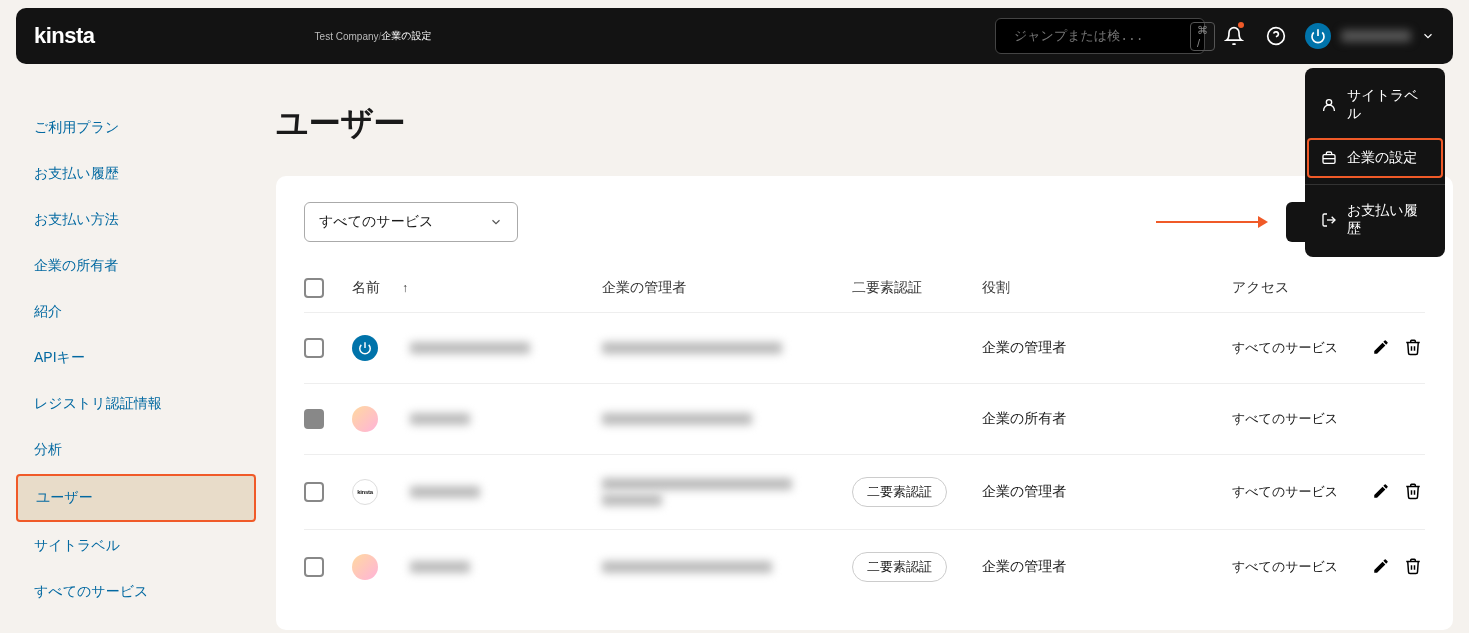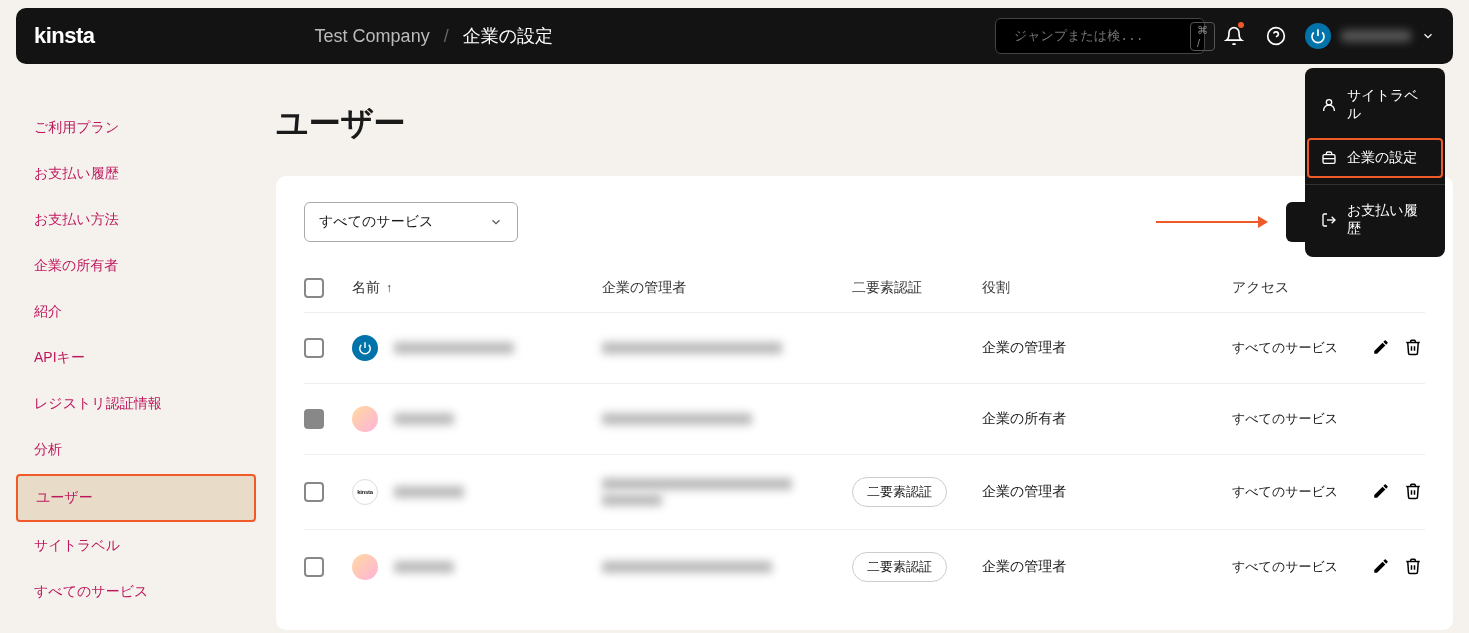--- a/index.html
+++ b/index.html
@@ -1,21 +1,21 @@
 <!DOCTYPE html>
 <html><head>
 <meta charset="utf-8">
 <style>
 * { margin: 0; padding: 0; box-sizing: border-box; }
 body { font-family: -apple-system, BlinkMacSystemFont, "Segoe UI", sans-serif; background: #f5f2ee; color: #1a1a1a; width: 1469px; height: 633px; overflow: hidden; }
 
 
 .topbar { background: #131313; height: 56px; margin: 8px 16px; border-radius: 10px; display: flex; align-items: center; padding: 0 18px; color: #fff; }
 .logo { font-weight: 700; font-size: 22px; letter-spacing: -0.5px; }
-.breadcrumb { margin-left: 220px; display: flex; align-items: center; gap: 14px; font-size: 18px; }
+.breadcrumb { margin-left: 220px; display: flex; align-items: center; font-size: 10px; }
 .breadcrumb .sep { color: #666; }
 .breadcrumb .crumb:first-child { color: #bbb; }
 .topbar-right { margin-left: auto; display: flex; align-items: center; gap: 16px; }
 .search-box { background: #000; border: 1px solid #444; border-radius: 6px; height: 36px; width: 210px; display: flex; align-items: center; padding: 0 10px; gap: 8px; }
 .search-box input { background: transparent; border: 0; color: #888; font-size: 13px; flex: 1; outline: none; font-family: Liberation Mono, monospace; }
 .kbd { border: 1px solid #555; border-radius: 4px; padding: 1px 6px; font-size: 11px; color: #888; }
 .icon-btn { width: 26px; height: 26px; display: flex; align-items: center; justify-content: center; position: relative; cursor: pointer; }
 .icon-btn svg { width: 20px; height: 20px; }
 .notify-dot { position: absolute; top: -1px; right: 3px; width: 6px; height: 6px; background: #f05a28; border-radius: 50%; }
 .user-chip { display: flex; align-items: center; gap: 10px; cursor: pointer; }
@@ -27,37 +27,37 @@
 
 .user-menu { position: absolute; top: 68px; right: 24px; width: 140px; background: #131313; border-radius: 8px; padding: 6px 0; z-index: 100; }
 .user-menu-item { display: flex; align-items: center; gap: 10px; padding: 13px 16px; color: #fff; font-size: 14px; cursor: pointer; }
 .user-menu-item.highlighted { outline: 2px solid #f05a28; outline-offset: -4px; border-radius: 6px; }
 .user-menu-item svg { width: 16px; height: 16px; flex-shrink: 0; }
 .user-menu .divider { height: 1px; background: #333; margin: 4px 0; }
 
 
 .layout { display: flex; padding: 0 16px; }
 .sidebar { width: 240px; padding-top: 34px; }
-.sidebar-item { padding: 13px 18px; font-size: 14px; color: #be185d; cursor: pointer; border-radius: 4px; margin-bottom: 2px; }
+.sidebar-item { padding: 13px 18px; font-size: 14px; color: #0369a1; cursor: pointer; border-radius: 4px; margin-bottom: 2px; }
 .sidebar-item.active { background: #e8dcc9; border: 2px solid #f05a28; }
 
 .main { flex: 1; padding-left: 20px; padding-top: 30px; }
 .page-title { font-size: 32px; font-weight: 600; margin-bottom: 30px; }
 
 .card { background: #fff; border-radius: 10px; padding: 26px 28px; }
 .card-top { display: flex; align-items: center; gap: 20px; margin-bottom: 28px; }
 .select-box { border: 1px solid #aaa; border-radius: 6px; height: 40px; width: 214px; display: flex; align-items: center; justify-content: space-between; padding: 0 14px; font-size: 14px; cursor: pointer; }
 .arrow-annotation { margin-left: auto; height: 2px; width: 110px; background: #f05a28; position: relative; }
 .arrow-annotation::after { content: ""; position: absolute; right: -2px; top: -5px; border-left: 10px solid #f05a28; border-top: 6px solid transparent; border-bottom: 6px solid transparent; }
 .invite-btn { background: #131313; color: #fff; border: 0; border-radius: 6px; height: 40px; padding: 0 20px; font-size: 14px; font-weight: 500; cursor: pointer; }
 
 .table { width: 100%; }
 .thead { display: flex; align-items: center; padding: 8px 0 14px; border-bottom: 1px solid #eee; font-size: 14px; color: #333; }
 .col-check { width: 48px; display: flex; }
-.col-name { width: 250px; display: flex; align-items: center; gap: 6px; }
+.col-name { width: 250px; display: flex; align-items: center; gap: 22px; }
 .col-email { width: 250px; }
 .col-2fa { width: 130px; }
 .col-role { width: 250px; }
 .col-access { width: 120px; }
 .col-actions { width: 70px; display: flex; gap: 14px; justify-content: flex-end; }
 .sort-arrow { font-size: 12px; }
 .checkbox { width: 20px; height: 20px; border: 2px solid #888; border-radius: 4px; cursor: pointer; background: #fff; }
 .checkbox.filled { background: #888; }
 
 .trow { display: flex; align-items: center; padding: 22px 0; border-bottom: 1px solid #eee; font-size: 14px; }

